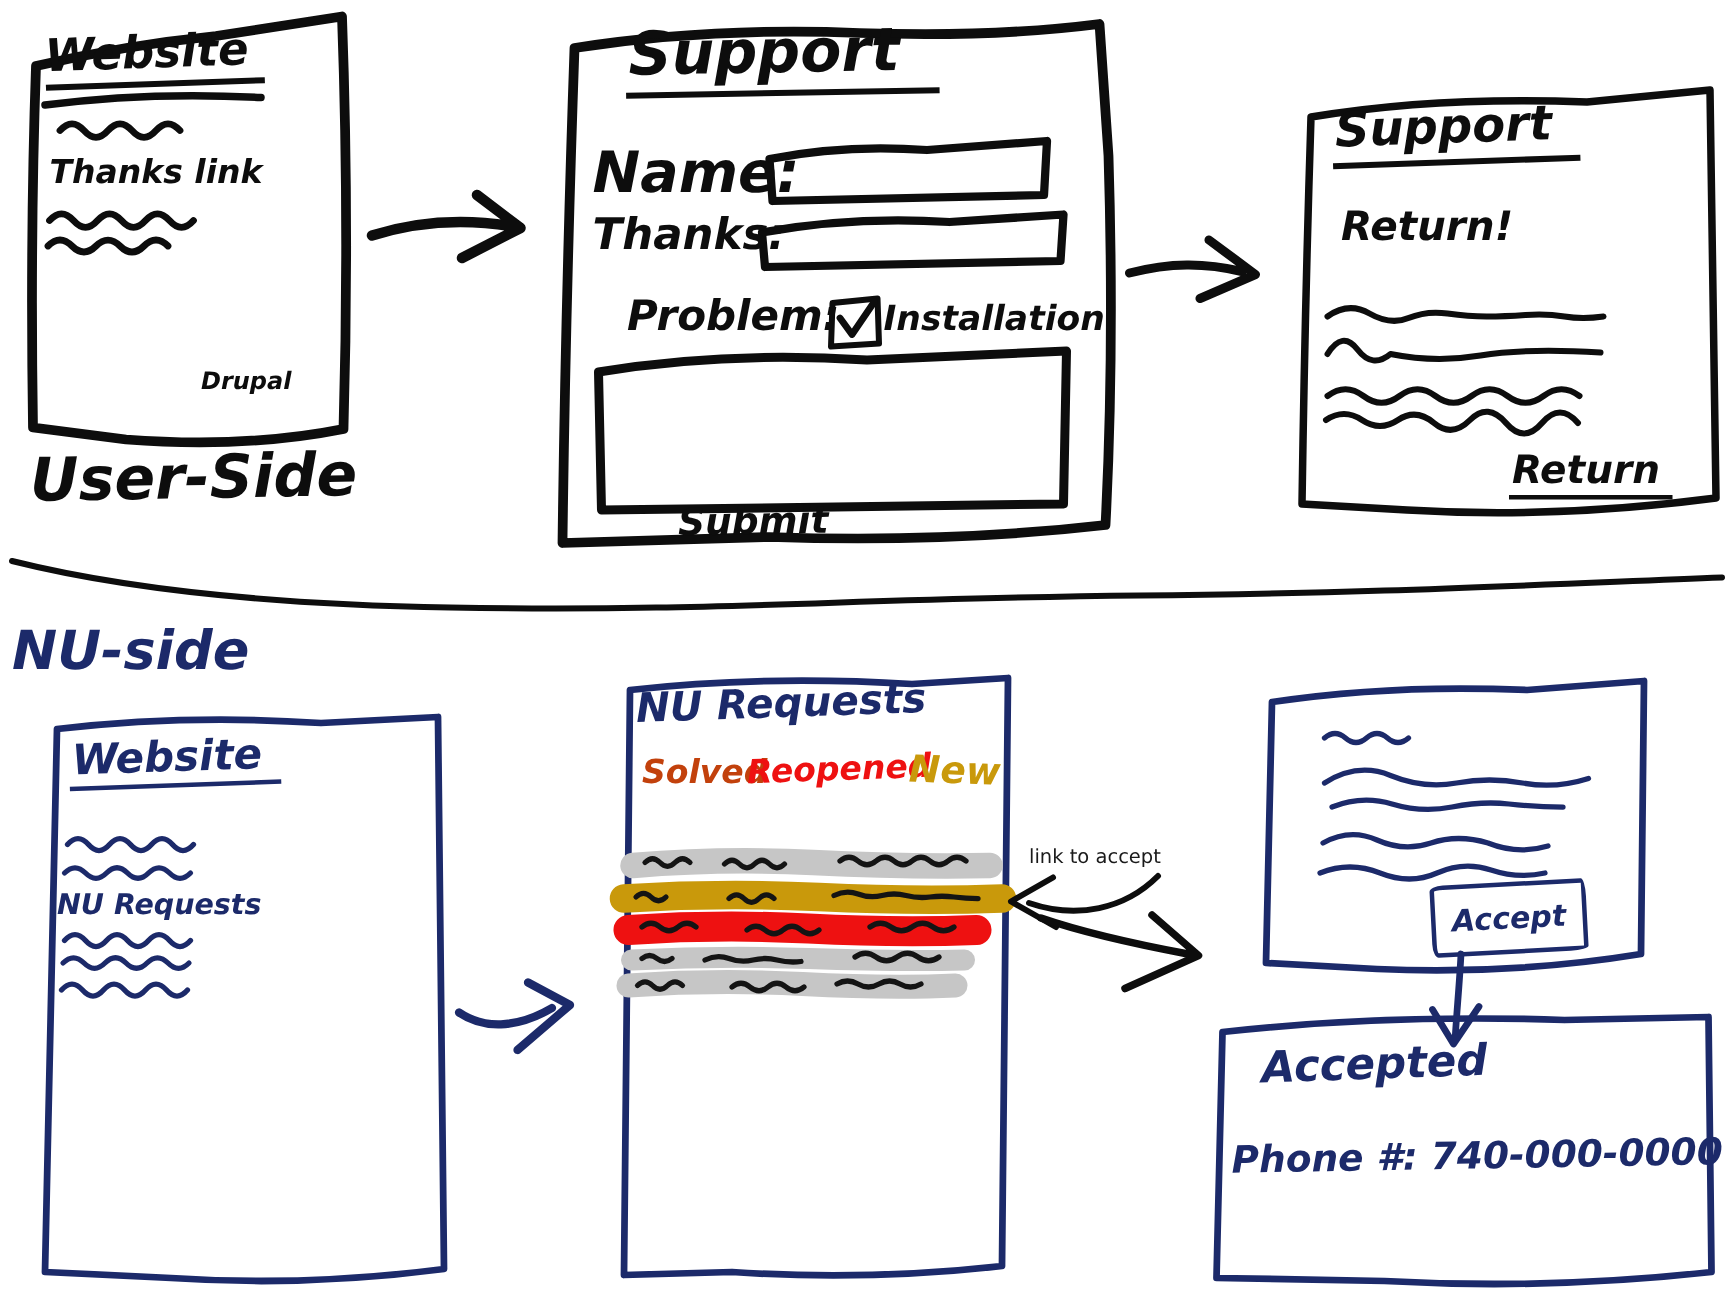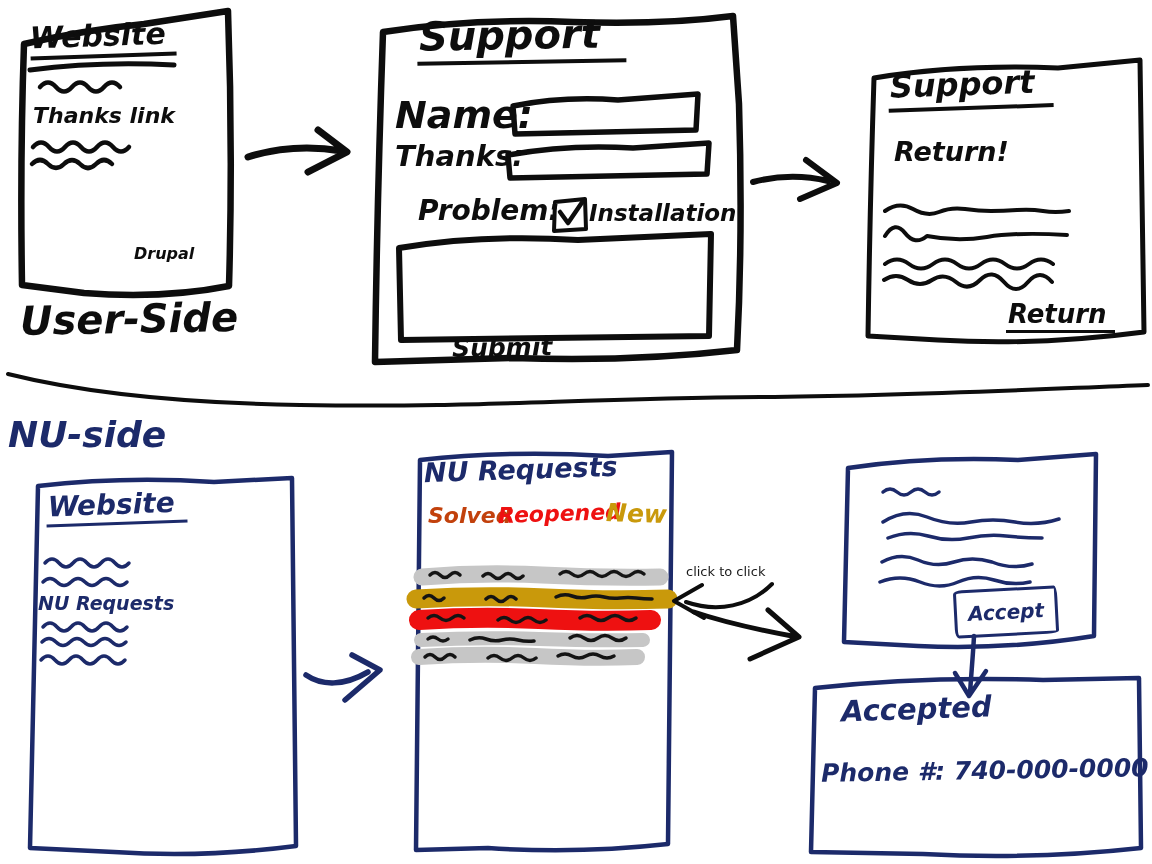--- a/index.html
+++ b/index.html
@@ -136,21 +136,21 @@
       <path class="row-ink" d="M80,212 q6,-5 12,0 t12,0 t12,0 t12,0"></path>
       <path class="row-ink" d="M150,210 q7,-4 14,0 t14,0 t14,0 t14,0"></path>
     </g>
   </svg>
   <span class="t hw ink-n" style="left:16px; top:10px; font-size:27px; transform:rotate(-2deg);">NU Requests</span>
   <span class="t hw lg-solved" style="left:20px; top:58px; font-size:22px;">Solved</span>
   <span class="t hw lg-reopened" style="left:90px; top:56px; font-size:22px; transform:rotate(-2deg);">Reopened</span>
   <span class="t hw lg-new" style="left:198px; top:55px; font-size:25px; transform:rotate(2deg);">New</span>
 </div>
 
-<span class="t note" style="left:686px; top:564px; z-index:25;">click to click</span>
+<span class="t note" style="left:686px; top:564px; z-index:25;">link to accept</span>
 
 <div class="panel" style="left:838px; top:450px; width:264px; height:205px;">
   <svg width="264" height="205" viewBox="0 0 264 205">
     <path class="stroke-n" stroke-width="4.5" d="M10,18 Q90,6 180,10 L258,4 L256,186 Q170,200 80,196 L6,192 Q8,100 10,18 Z"></path>
     <path class="stroke-n" stroke-width="3.5" transform="translate(45,40)" d="M0,2 q7,-6 14,0 t14,0 t14,0 t14,0"></path>
     <path class="stroke-n" stroke-width="3.5" transform="translate(45,64)" d="M0,8 q22,-14 44,-5 t44,5 t44,0 t44,-3"></path>
     <path class="stroke-n" stroke-width="3.5" transform="translate(50,86)" d="M0,2 q20,-8 40,-2 t40,2 t38,-2 t36,2"></path>
     <path class="stroke-n" stroke-width="3.5" transform="translate(44,108)" d="M0,4 q18,-10 36,-2 t36,2 t38,0 q20,8 40,2"></path>
     <path class="stroke-n" stroke-width="3.5" transform="translate(42,130)" d="M0,2 q20,-8 40,0 t38,0 t36,-2 t36,2"></path>
   </svg>

